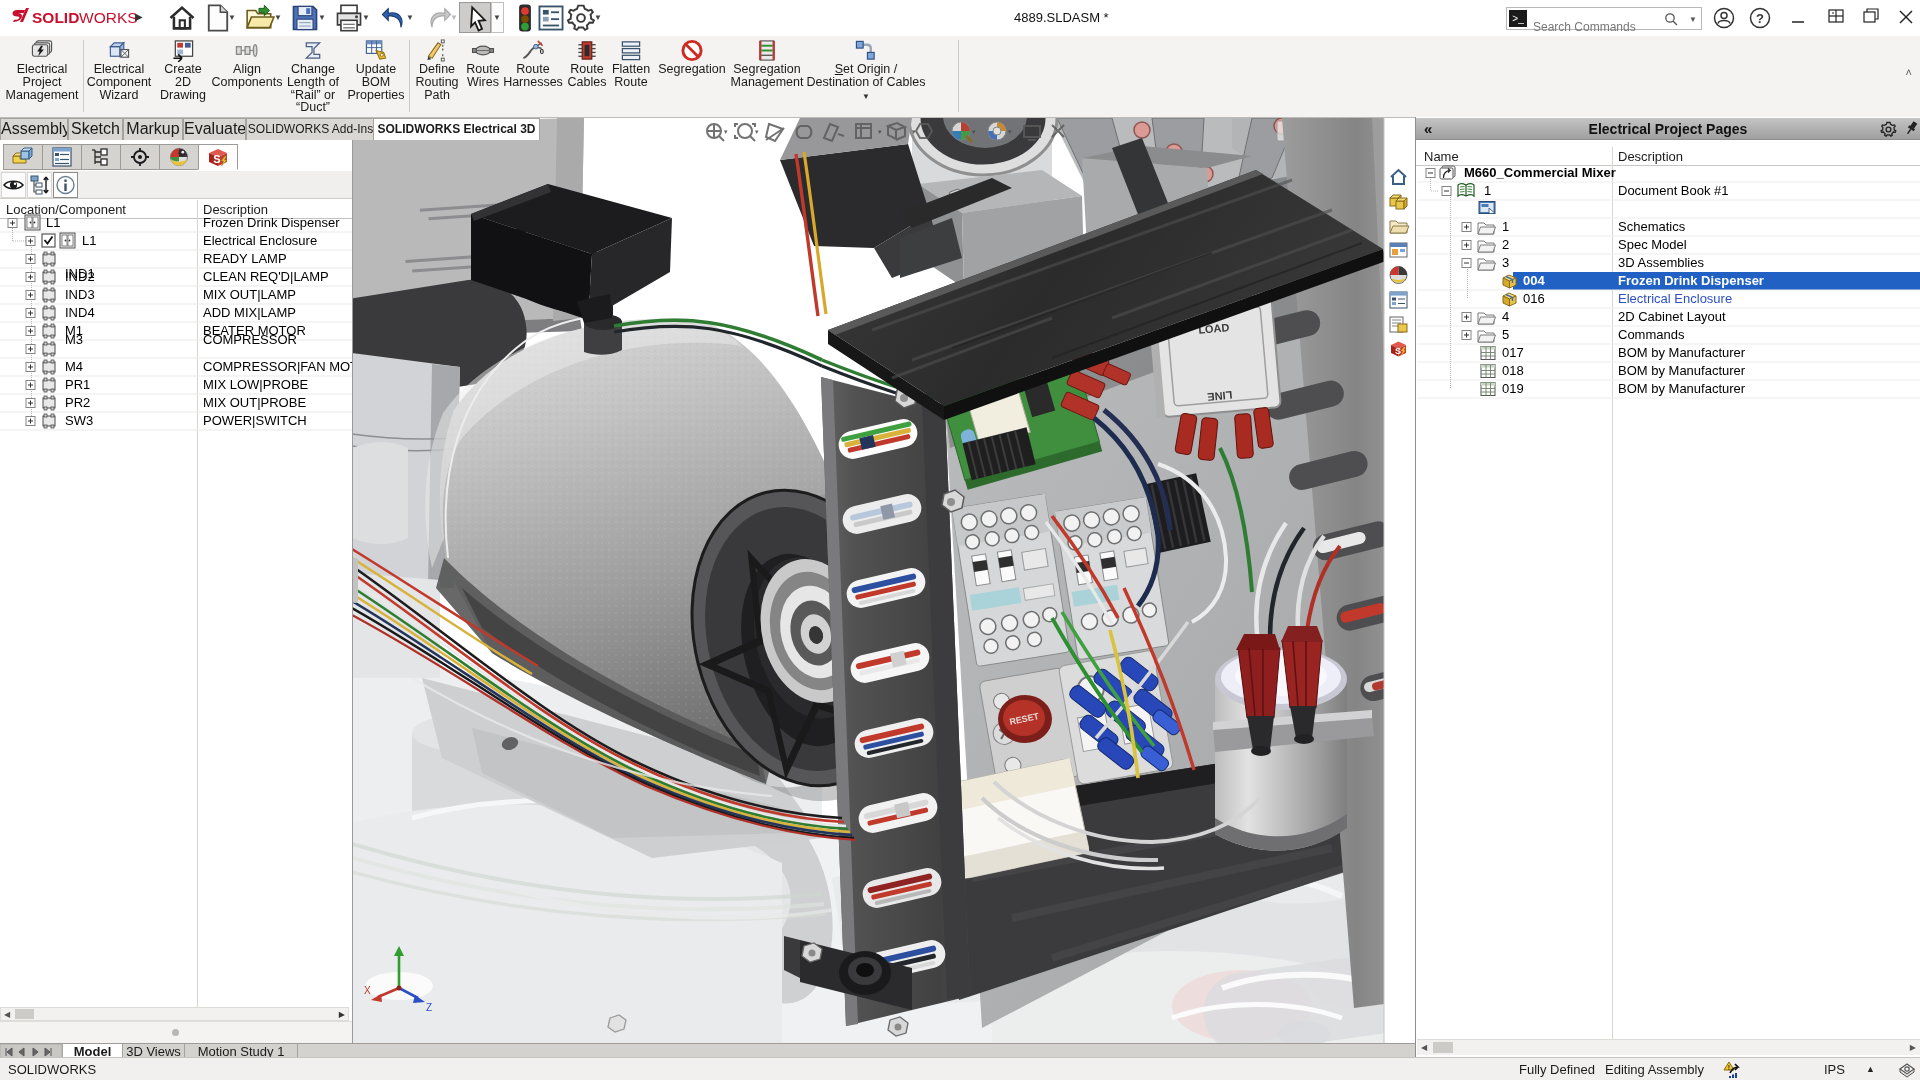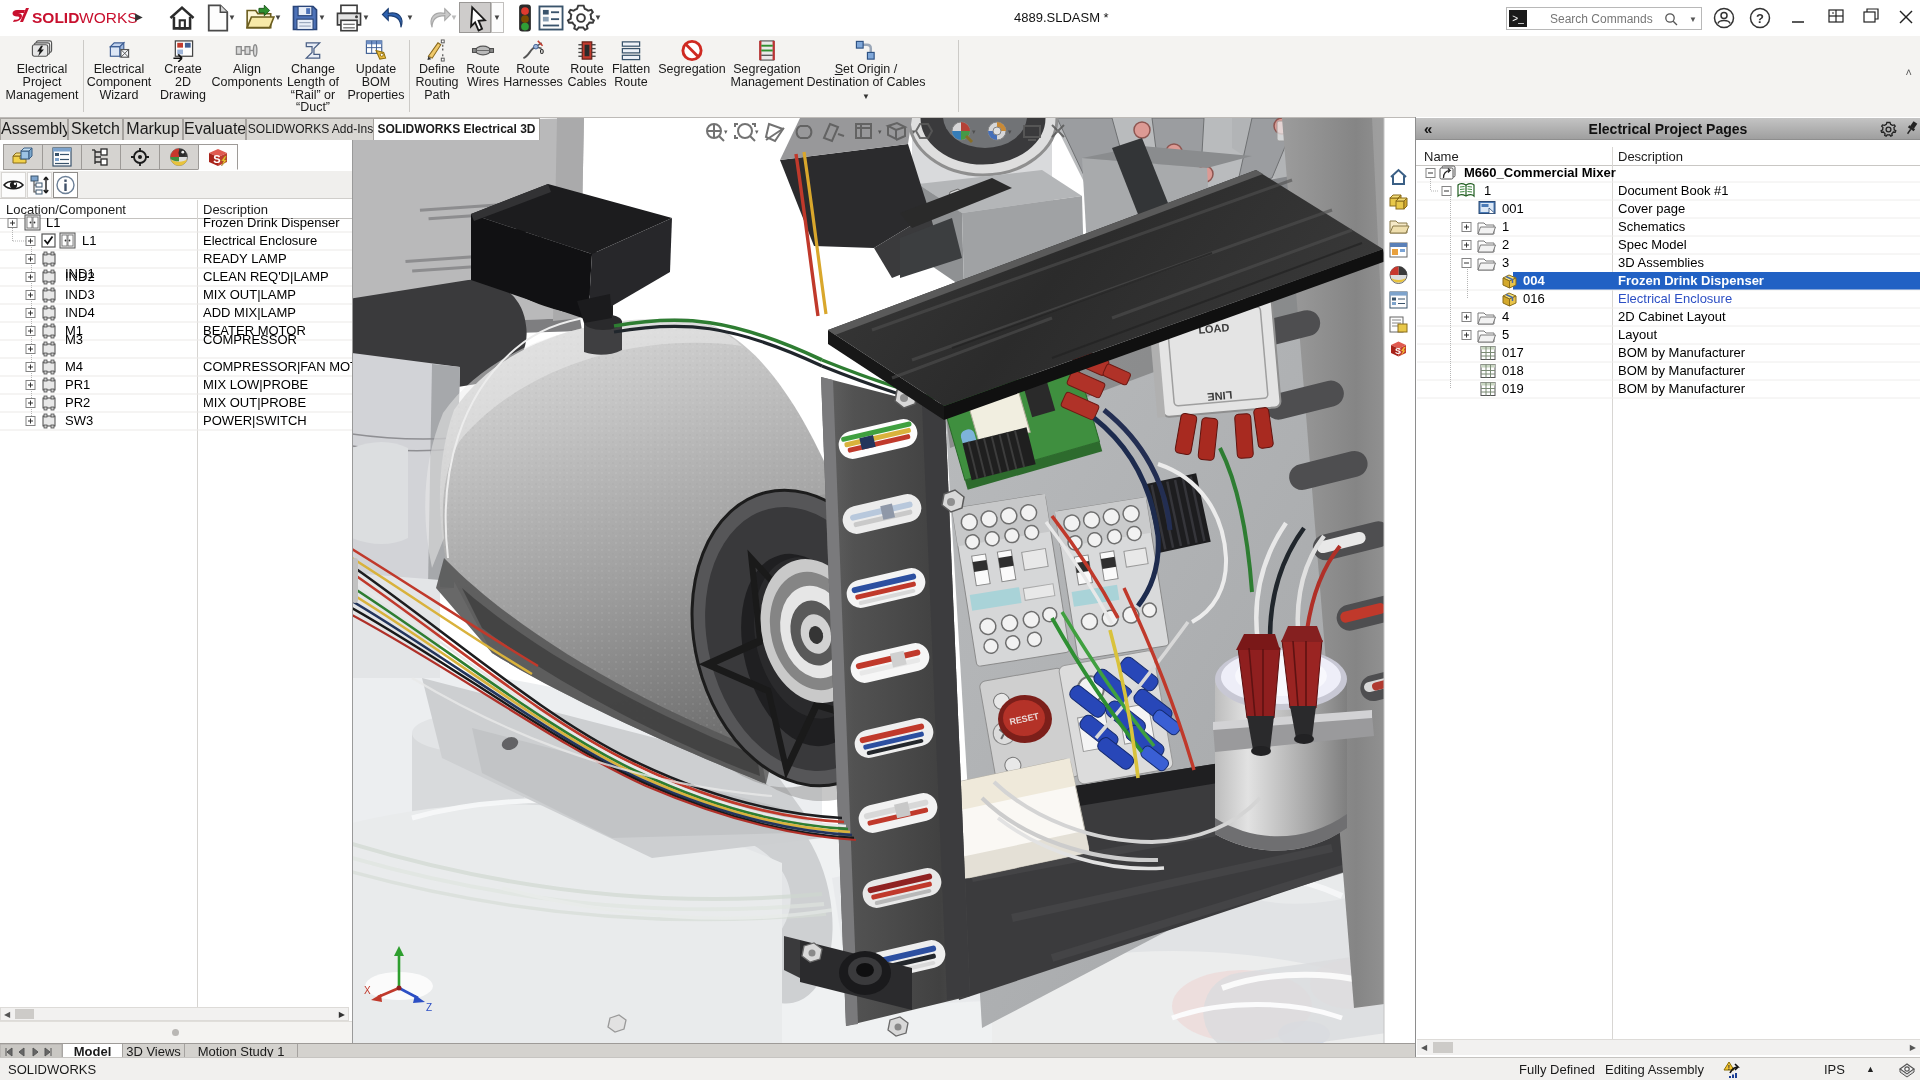--- a/index.html
+++ b/index.html
@@ -6,21 +6,21 @@
 html,body { width:1920px; height:1080px; overflow:hidden; font-family:"Liberation Sans", sans-serif; }
 #app { position:relative; width:1920px; height:1080px; background:#fff; }
 .abs { position:absolute; }
 
 
 #titlebar { position:absolute; left:0; top:0; width:1920px; height:36px; background:#fff; }
 #logo { position:absolute; left:10px; top:6px; }
 #titletext { position:absolute; left:1014px; top:10px; font-size:13px; color:#111; }
 #searchbox { position:absolute; left:1506px; top:7px; width:196px; height:23px; border:1px solid #b8b8b8; background:#fff; }
 #searchbox .sicon { position:absolute; left:2px; top:2px; width:18px; height:17px; background:#1a1a1a; color:#fff; font-size:10px; line-height:17px; text-align:center; }
-#searchbox .stext { position:absolute; left:26px; top:4px; font-size:12px; color:#777;margin-left:17px; }
+#searchbox .stext { position:absolute; left:26px; top:12px; font-size:12px; color:#777; }
 .tbicon { position:absolute; top:3px; width:30px; height:30px; }
 .winbtn { position:absolute; top:0px; width:44px; height:34px; color:#222; text-align:center; }
 
 
 #ribbon { position:absolute; left:0; top:36px; width:1920px; height:82px; background:#f4f3f1; border-bottom:1px solid #bdbab7; }
 .rsep { position:absolute; top:4px; width:1px; height:72px; background:#cccac7; }
 .rbtn { position:absolute; top:3px; text-align:center; font-size:12.5px; color:#1a1a1a; line-height:12.8px; }
 .rbtn .ric { display:block; margin:0 auto 1px auto; width:26px; height:23px; }
 #ribcollapse { position:absolute; right:8px; top:30px; color:#555; font-size:11px; }
 
@@ -1369,24 +1369,20 @@
       <use href="#xbom" x="63" y="199.5"></use>
       <use href="#xbom" x="63" y="217.5"></use>
     </svg>
     <div class="rrow" style="top:47px;font-weight:bold;">
         <span class="nm" style="left:47px;">M660_Commercial Mixer</span>
       </div>
     <div class="rrow" style="top:65px;">
         <span class="nm" style="left:67px;">1</span>
         <span class="dc">Document Book #1</span>
       </div>
-    <div class="rrow" style="top:83px;">
-        <span class="nm" style="left:85px;">001</span>
-        <span class="dc">Cover page</span>
-      </div>
     <div class="rrow" style="top:101px;">
         <span class="nm" style="left:85px;">1</span>
         <span class="dc">Schematics</span>
       </div>
     <div class="rrow" style="top:119px;">
         <span class="nm" style="left:85px;">2</span>
         <span class="dc">Spec Model</span>
       </div>
     <div class="rrow" style="top:137px;">
         <span class="nm" style="left:85px;">3</span>
@@ -1399,21 +1395,21 @@
     <div class="rrow" style="top:173px;">
         <span class="nm" style="left:106px;">016</span>
         <span class="dc" style="color:#2c4fc4;">Electrical Enclosure</span>
       </div>
     <div class="rrow" style="top:191px;">
         <span class="nm" style="left:85px;">4</span>
         <span class="dc">2D Cabinet Layout</span>
       </div>
     <div class="rrow" style="top:209px;">
         <span class="nm" style="left:85px;">5</span>
-        <span class="dc">Layout</span>
+        <span class="dc">Commands</span>
       </div>
     <div class="rrow" style="top:227px;">
         <span class="nm" style="left:85px;">017</span>
         <span class="dc">BOM by Manufacturer</span>
       </div>
     <div class="rrow" style="top:245px;">
         <span class="nm" style="left:85px;">018</span>
         <span class="dc">BOM by Manufacturer</span>
       </div>
     <div class="rrow" style="top:263px;">

